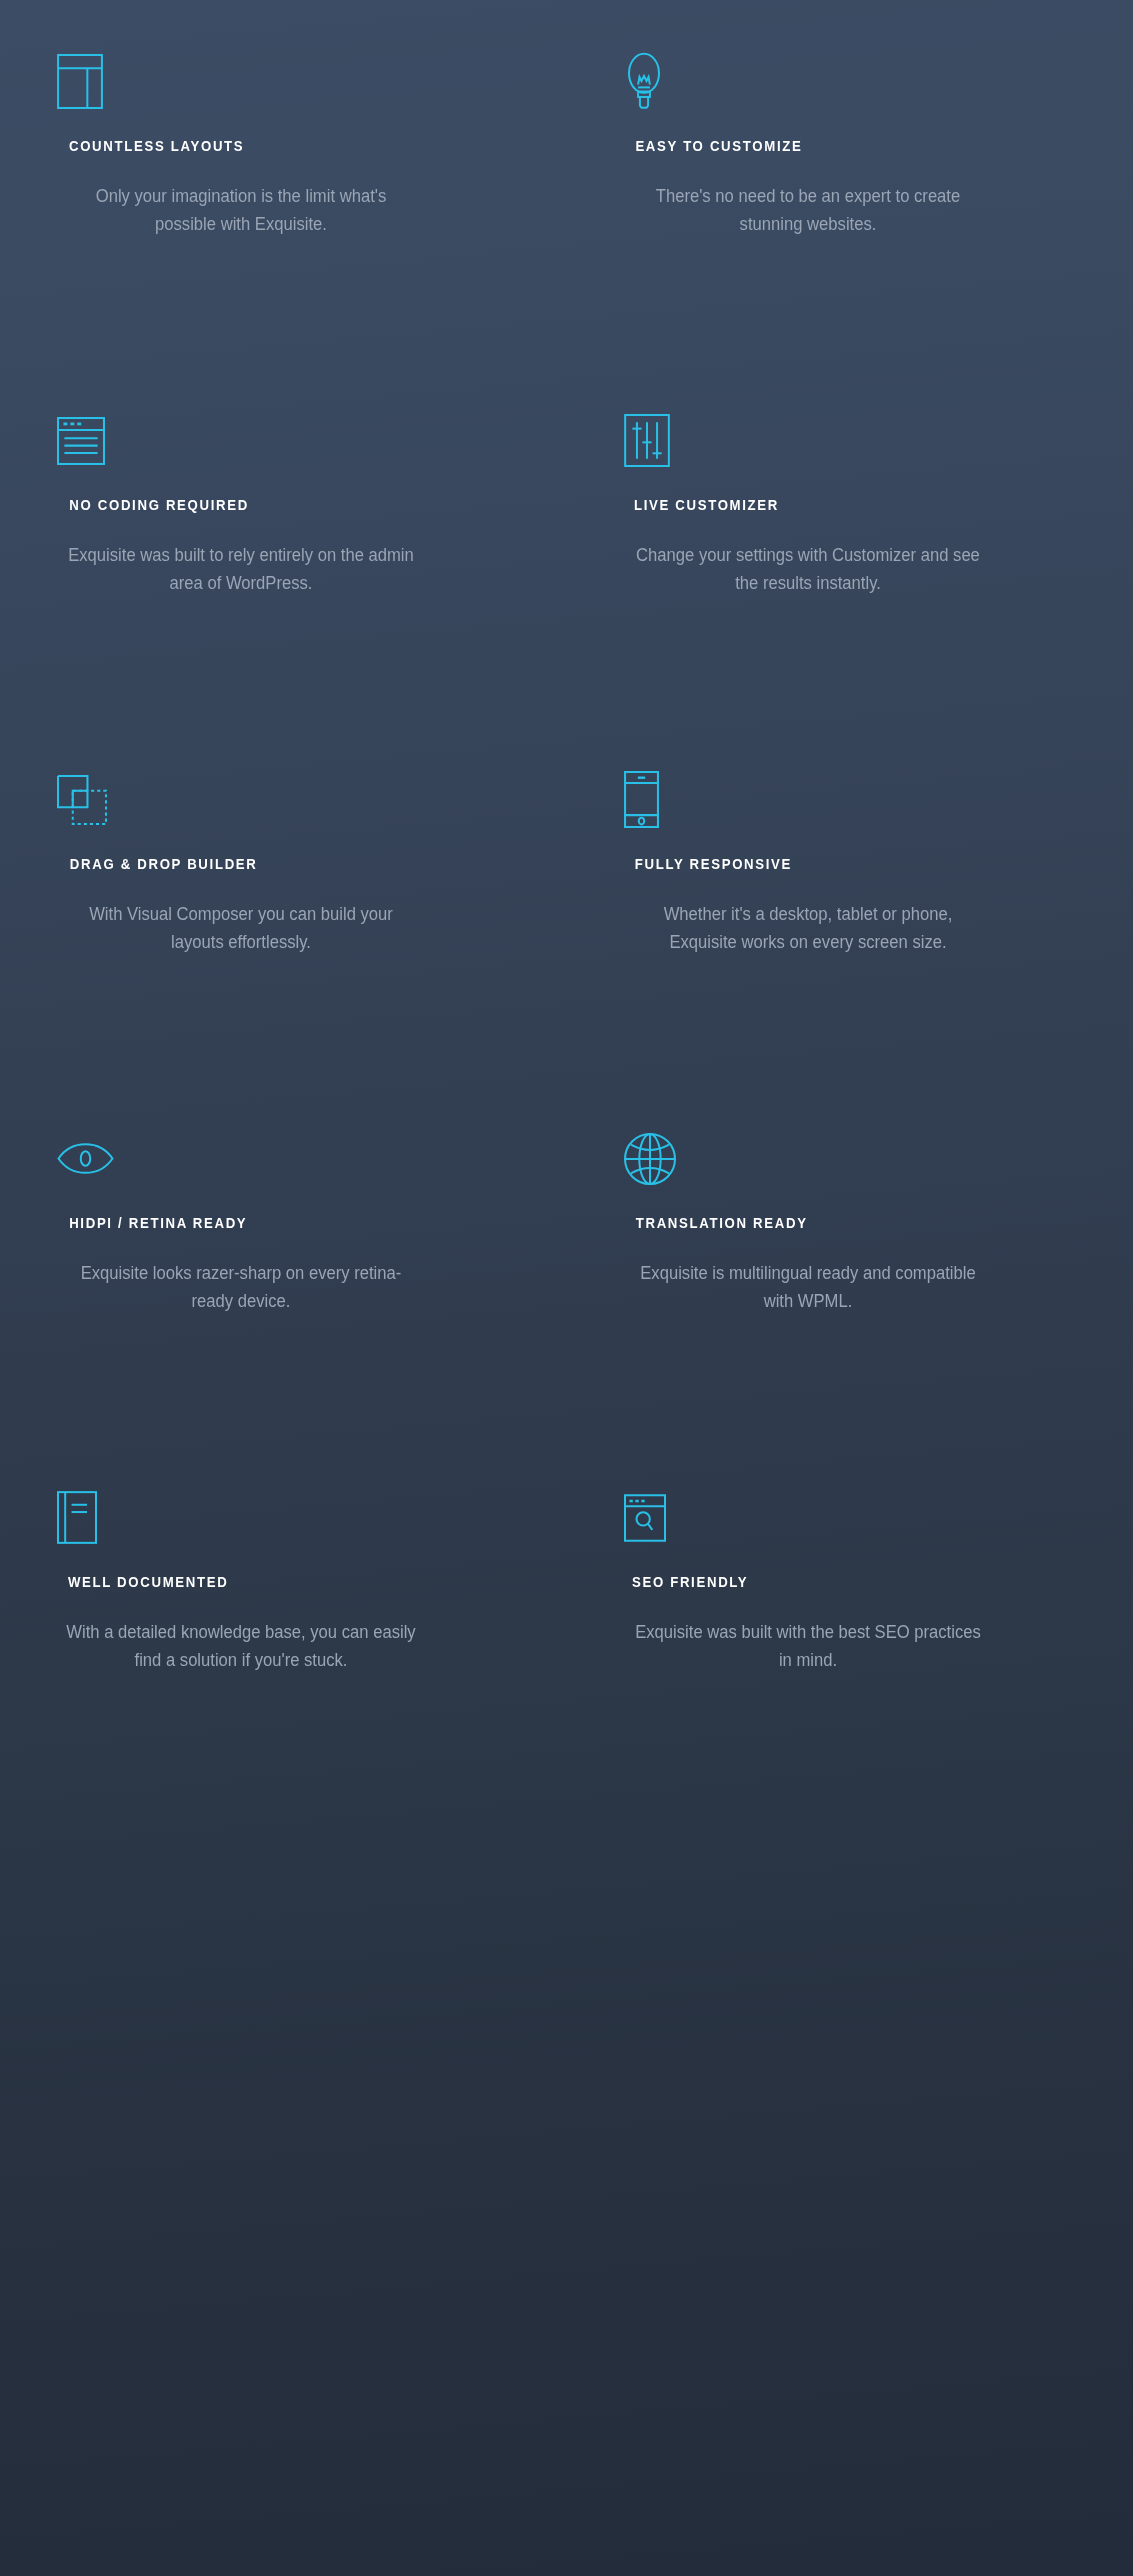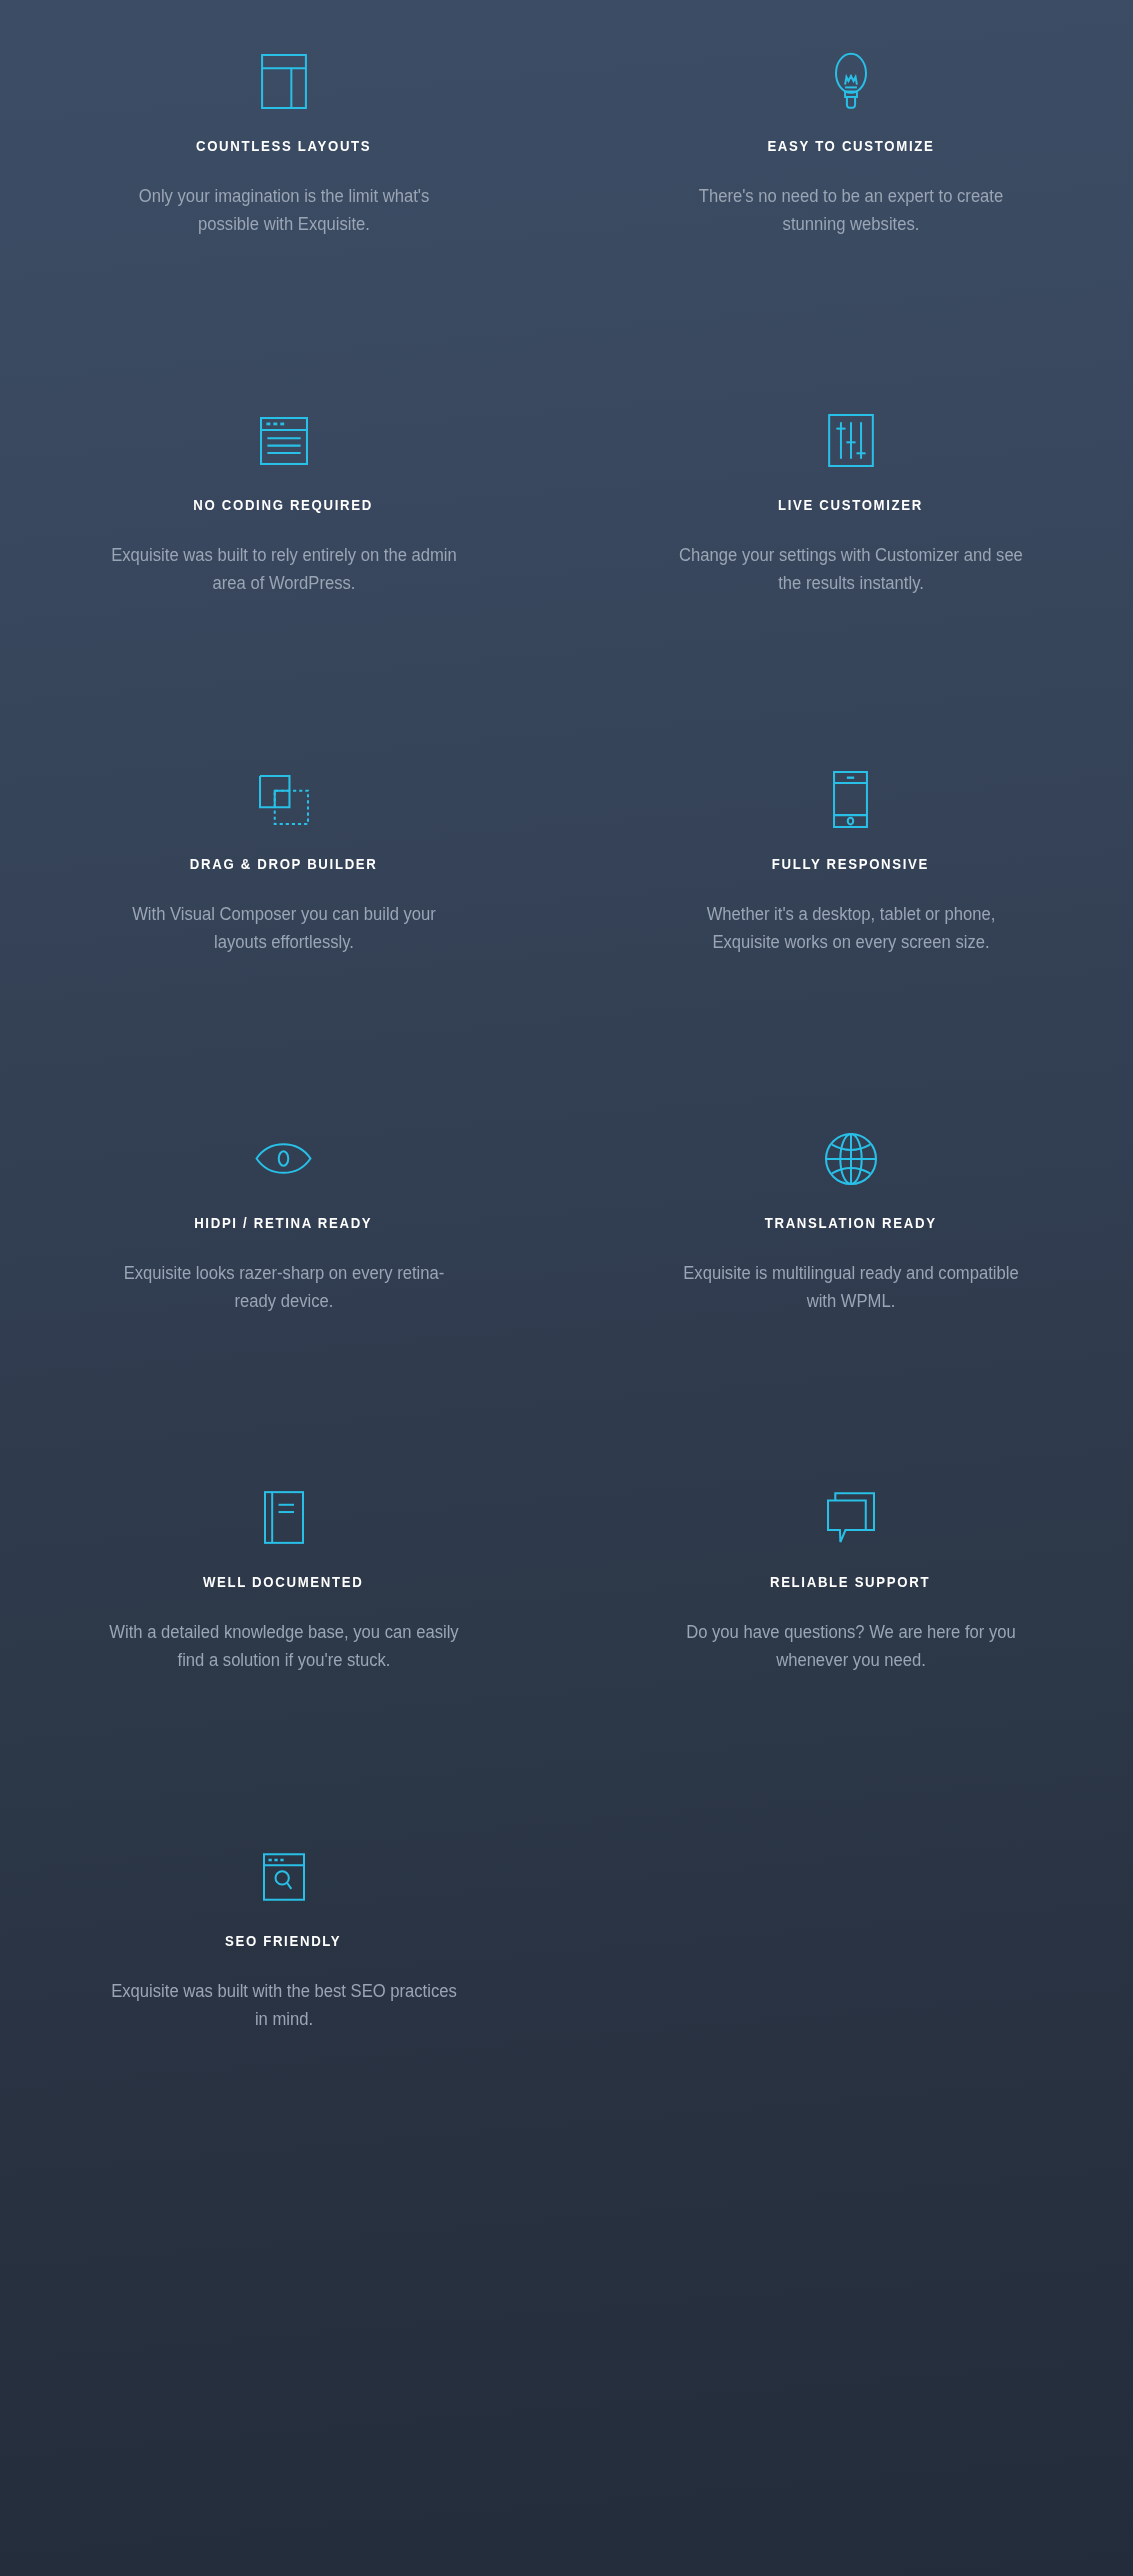--- a/index.html
+++ b/index.html
@@ -26,21 +26,21 @@
   #features-grid {
     display: grid;
     grid-template-columns: 1fr 1fr;
     width: 1134px;
     padding-top: 39px;
   }
 
   .feature-cell {
     display: flex;
     flex-direction: column;
-    align-items: center;
+    align-items: flex-start;
     padding: 0 57px;
     height: 359px;
   }
 
   .feature-icon {
     height: 85px;
     display: flex;
     align-items: center;
     justify-content: center;
     margin-bottom: 13px;
@@ -196,30 +196,20 @@
         <rect x="1.1" y="1.1" width="41.8" height="55.8"></rect>
         <line x1="9" y1="1.1" x2="9" y2="56.9"></line>
         <line x1="16" y1="15" x2="33" y2="15"></line>
         <line x1="16" y1="23" x2="33" y2="23"></line>
       </svg>
     </div>
     <h3 class="feature-title">WELL DOCUMENTED</h3>
     <p class="feature-desc">With a detailed knowledge base, you can easily find a solution if you're stuck.</p>
   </section>
 
-  <section class="feature-cell">
-    <div class="feature-icon">
-      <svg width="48" height="52" viewBox="0 0 52 56" fill="none" stroke="#29c0e8" stroke-width="2.2">
-        <path d="M9 9 V1.1 H50.9 V41 H42"></path>
-        <path d="M1.1 9 H42 V41 H20 L14.5 54 L14 41 H1.1 Z"></path>
-      </svg>
-    </div>
-    <h3 class="feature-title">RELIABLE SUPPORT</h3>
-    <p class="feature-desc">Do you have questions? We are here for you whenever you need.</p>
-  </section>
 
 
   <section class="feature-cell">
     <div class="feature-icon">
       <svg width="42" height="48" viewBox="0 0 46 52" fill="none" stroke="#29c0e8" stroke-width="2.2">
         <rect x="1.1" y="1.1" width="43.8" height="49.8"></rect>
         <line x1="1.1" y1="13" x2="44.9" y2="13"></line>
         <rect x="6" y="6" width="3.6" height="2.8" fill="#29c0e8" stroke="none"></rect>
         <rect x="12.5" y="6" width="3.6" height="2.8" fill="#29c0e8" stroke="none"></rect>
         <rect x="19" y="6" width="3.6" height="2.8" fill="#29c0e8" stroke="none"></rect>

